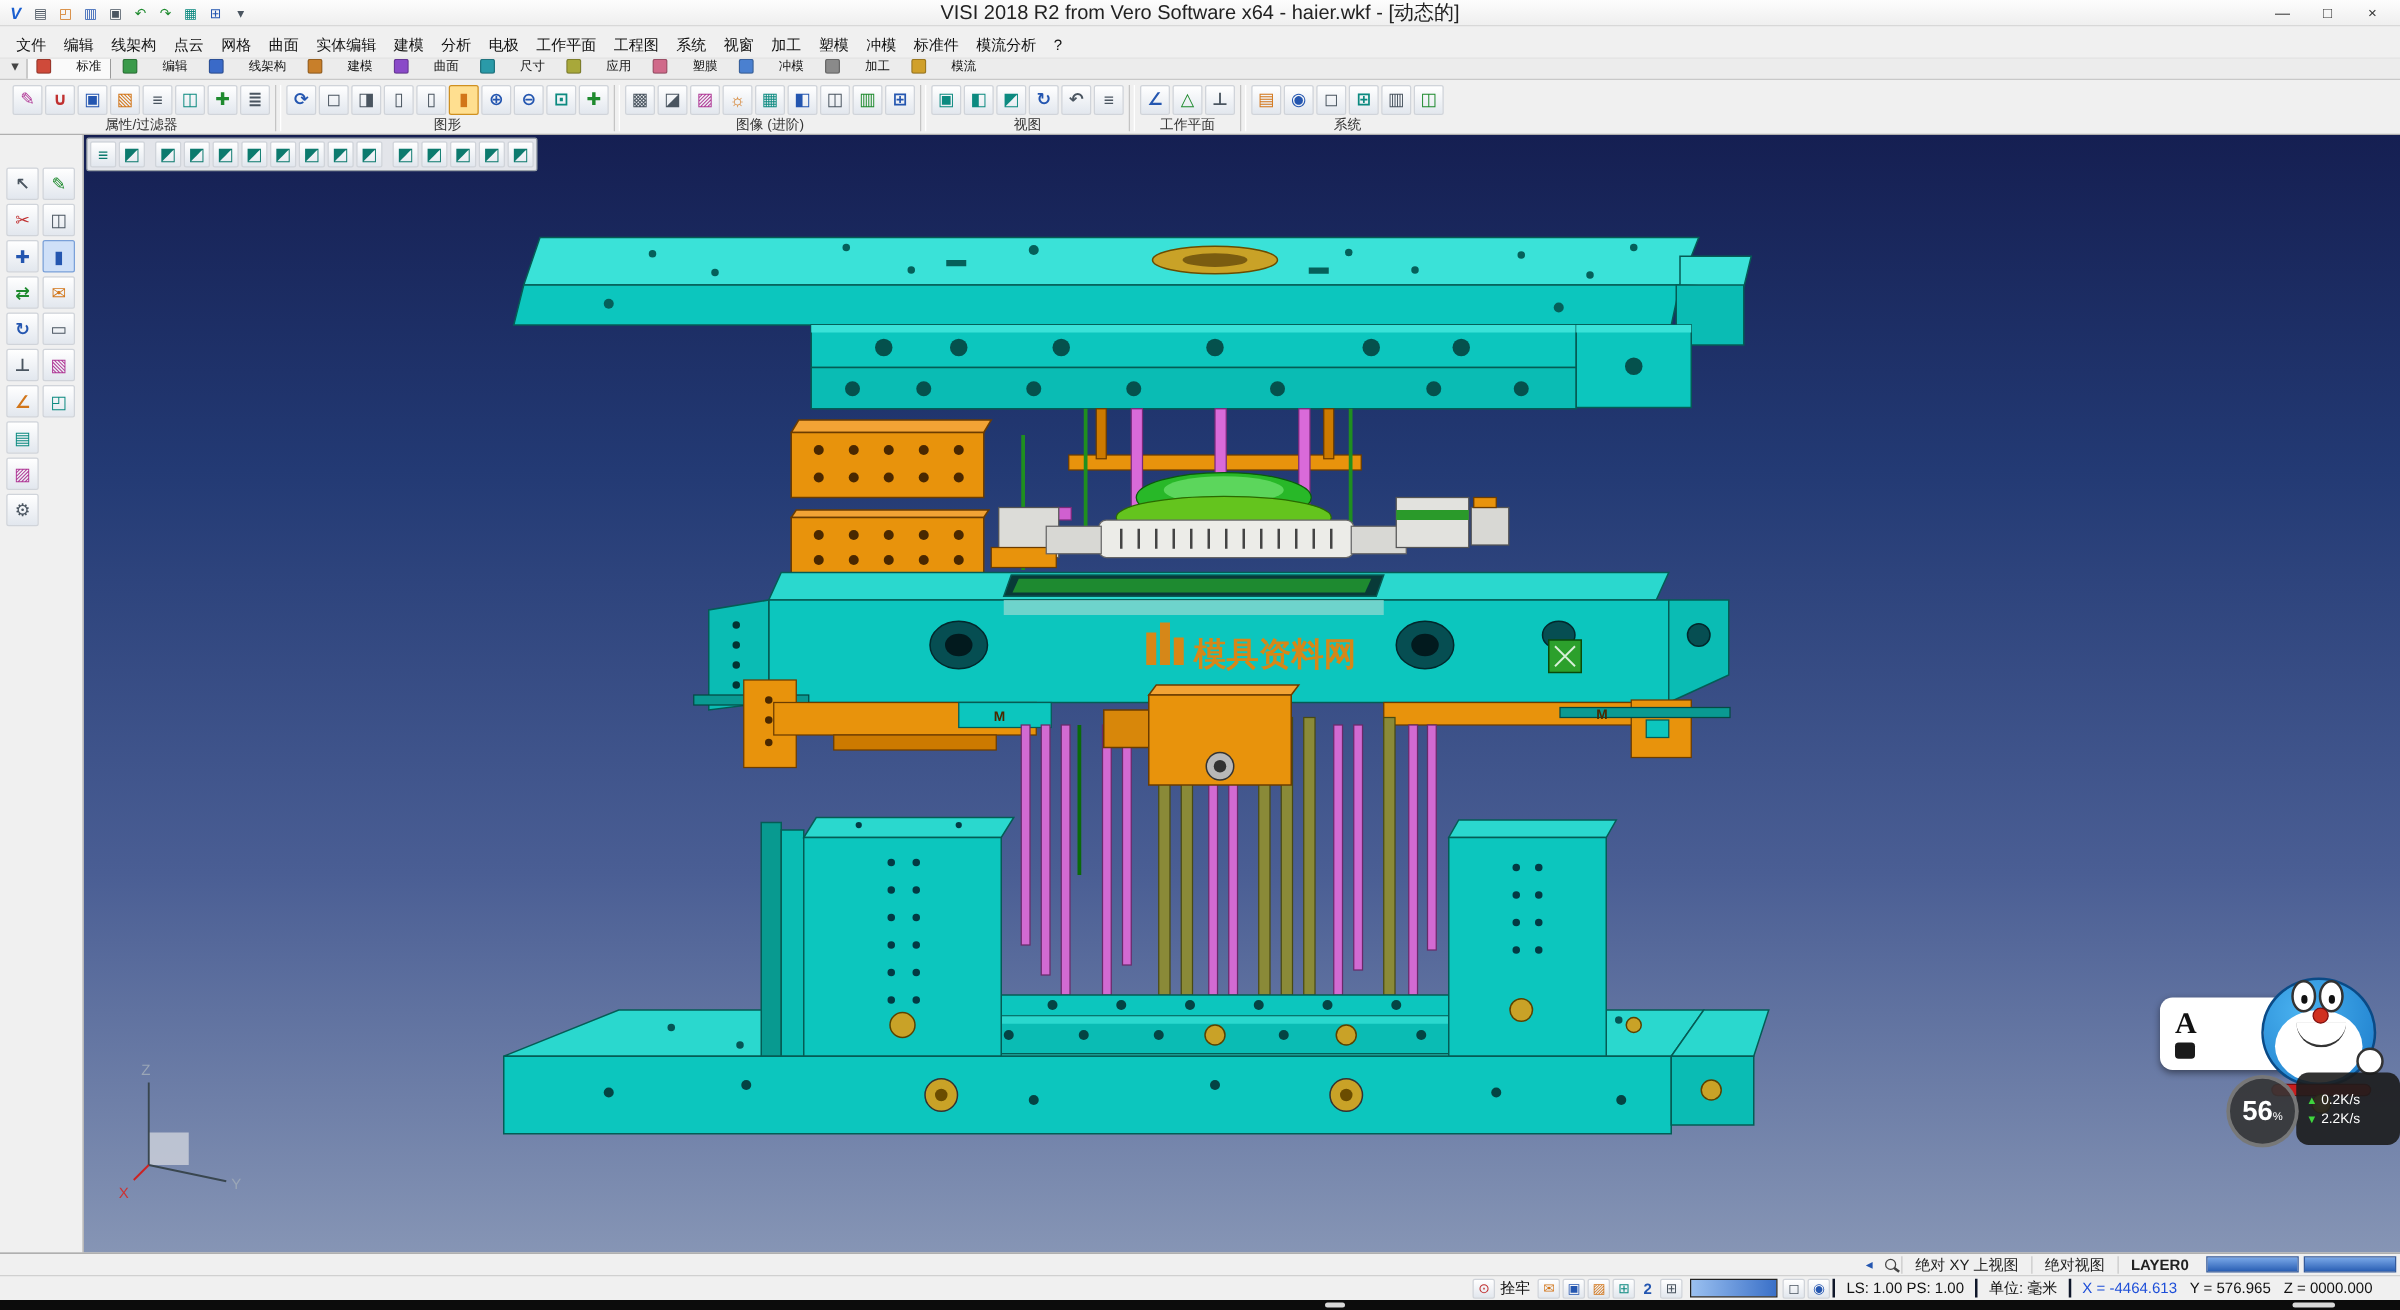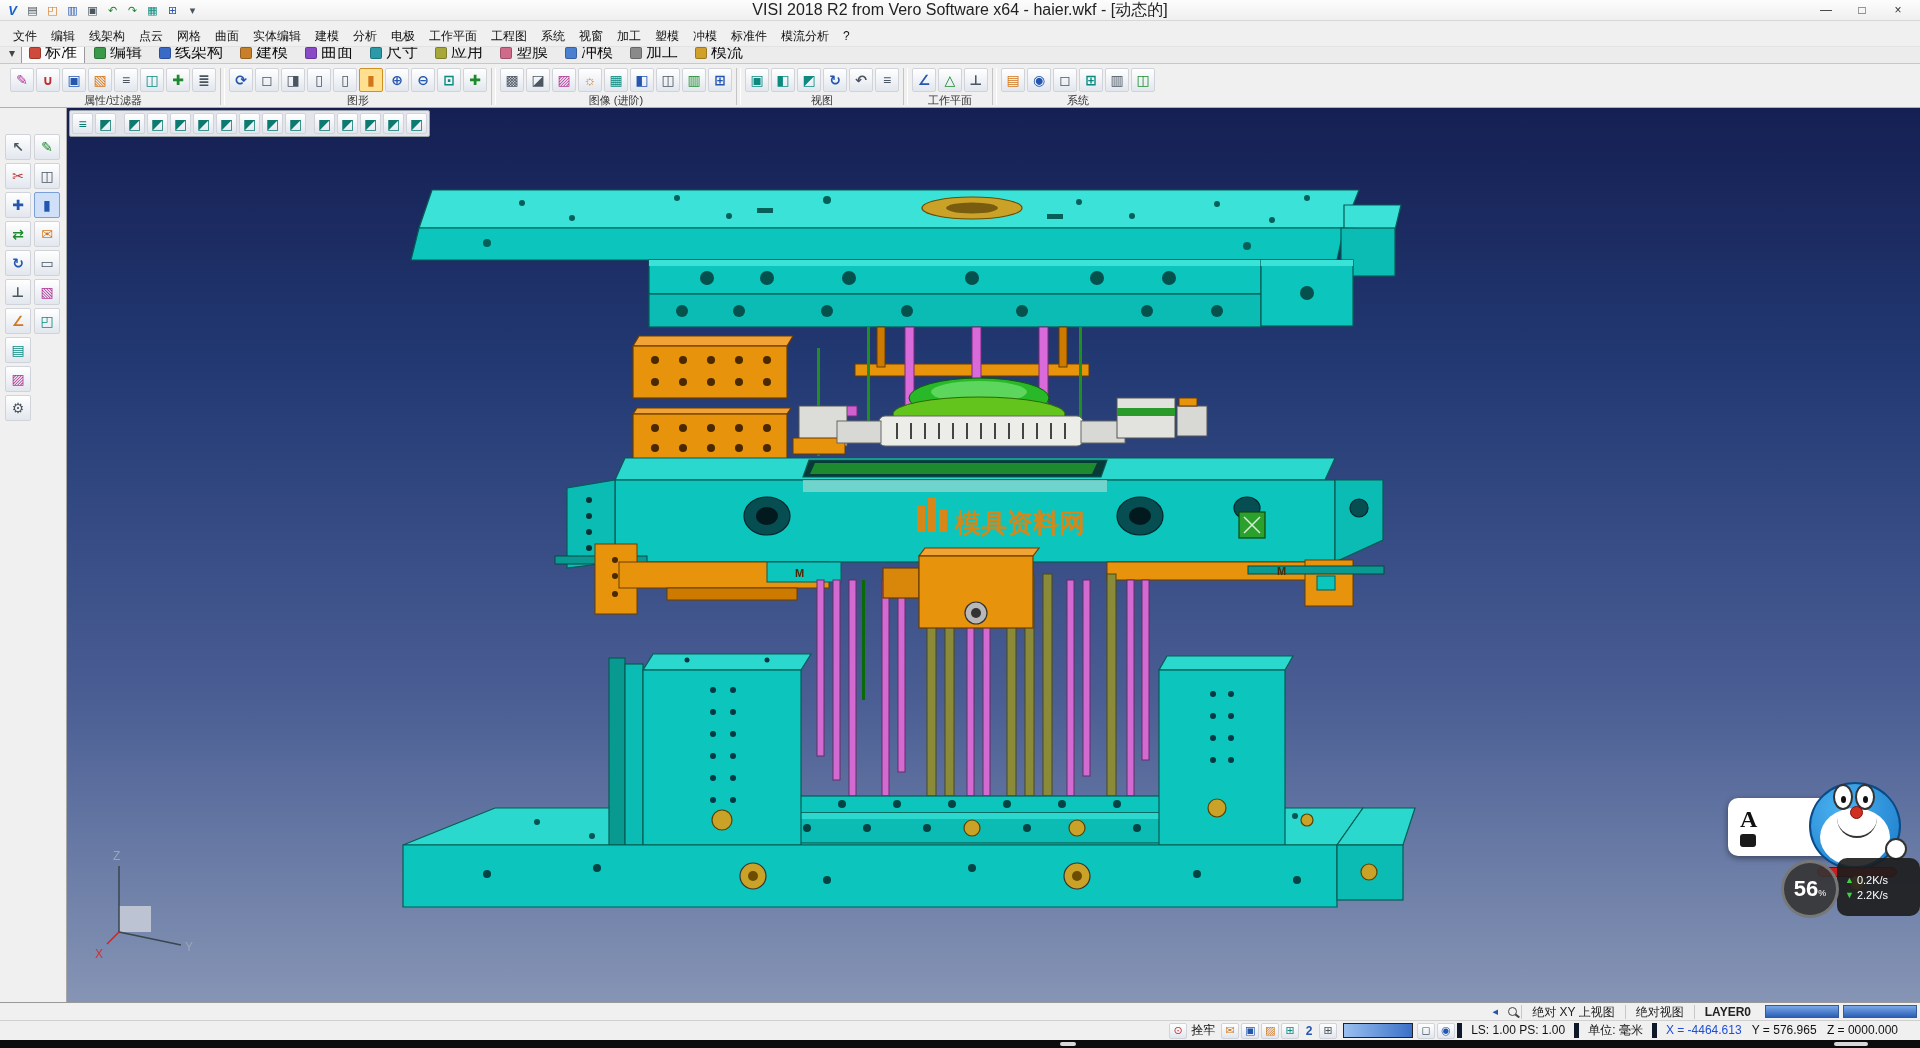--- a/index.html
+++ b/index.html
@@ -15,21 +15,21 @@
 .win-controls{margin-left:auto;display:flex}
 .win-btn{width:36px;height:20px;display:flex;align-items:center;justify-content:center;font-size:12px;color:#333;cursor:default}
 
 
 .menubar{position:absolute;top:26px;left:0;width:100%;height:21px;background:#f0f0f0;display:flex;align-items:center;padding-left:6px;border-bottom:1px solid #e2e2e2;z-index:19}
 .menu-item{padding:2px 7px;font-size:12px;color:#111;white-space:nowrap}
 
 
 .tabbar{position:absolute;top:42px;left:0;width:100%;height:22px;background:#ececec;border-bottom:1px solid #c8c8c8;display:flex;align-items:flex-end;padding-left:4px;gap:1px;z-index:18}
 .tab-caret{width:16px;height:20px;display:flex;align-items:center;justify-content:center;color:#444}
-.tab{display:flex;align-items:center;gap:4px;padding:2px 7px 3px;font-size:16px;height:21px;border:1px solid transparent;border-bottom:none;white-space:nowrap}
+.tab{display:flex;align-items:center;gap:20px;padding:2px 7px 3px;font-size:10px;height:21px;border:1px solid transparent;border-bottom:none;white-space:nowrap}
 .tab.active{background:#fafafa;border-color:#9a9a9a;border-radius:2px 2px 0 0;box-shadow:inset 0 1px 0 #fff}
 .tico{width:12px;height:12px;border-radius:2px;display:inline-block;border:1px solid rgba(0,0,0,.25)}
 .t1 .tico{background:#cf4a3a}.t2 .tico{background:#3a9a4a}.t3 .tico{background:#3a6ac8}.t4 .tico{background:#c87f2a}
 .t5 .tico{background:#8a4ac8}.t6 .tico{background:#2a9aa8}.t7 .tico{background:#a8a83a}.t8 .tico{background:#d06a8a}
 .t9 .tico{background:#4a80d0}.t10 .tico{background:#8a8a8a}.t11 .tico{background:#d0a02a}
 
 
 .toolbar{position:absolute;top:64px;left:0;width:100%;height:44px;background:#f0f0f0;border-bottom:1px solid #b0b0b0;display:flex;align-items:flex-start;padding:2px 2px 0 10px;z-index:17}
 .tgroup{display:flex;flex-direction:column;align-items:center}
 .ticons{display:flex;gap:2px;height:27px;align-items:center}
@@ -87,21 +87,21 @@
 .mag::after{content:'';position:absolute;width:5px;height:1.5px;background:#444;right:-4px;bottom:-1px;transform:rotate(38deg)}
 .s1cell{padding:0 10px;font-size:12px;color:#222;border-left:1px solid #c8c8c8;height:14px;line-height:14px;white-space:nowrap}
 .s1layer{font-weight:bold}
 .meter{width:74px;height:13px;background:linear-gradient(#7aa8e8,#2a5fb4);border:1px solid #345a9a;margin-left:4px}
 .status2{position:absolute;left:0;top:1020px;width:100%;height:20px;background:#f0f0f0;border-top:1px solid #d0d0d0;display:flex;align-items:center;padding:0 6px;z-index:20}
 .s2spacer{flex:1}
 .s2lock{padding:0 6px 0 2px;white-space:nowrap}
 .s2i{width:18px;height:16px;font-size:11px;margin-right:2px}
 .s2badge{width:16px;text-align:center;color:#2456b0;font-weight:bold;margin-right:2px}
 .layer-combo{width:70px;height:15px;background:linear-gradient(90deg,#9ac0f0,#3a70c8);border:1px solid #222;margin:0 4px}
-.s2cell{padding:0 9px;border-left:5px solid #0f172a;height:15px;line-height:15px;white-space:nowrap}
+.s2cell{padding:0 9px;border-left:2px solid #0f172a;height:15px;line-height:15px;white-space:nowrap}
 .coords b{font-weight:normal;margin-right:7px}
 .cx{color:#1d4ed8}
 .bottomstrip{position:absolute;left:0;top:1040px;width:100%;height:8px;background:#0c0c0c;z-index:21}
 .strip-seg{position:absolute;background:#d8d8d8;height:4px;top:2px;border-radius:2px}
 </style>
 </head>
 <body>
 
 <div id="app">
 

